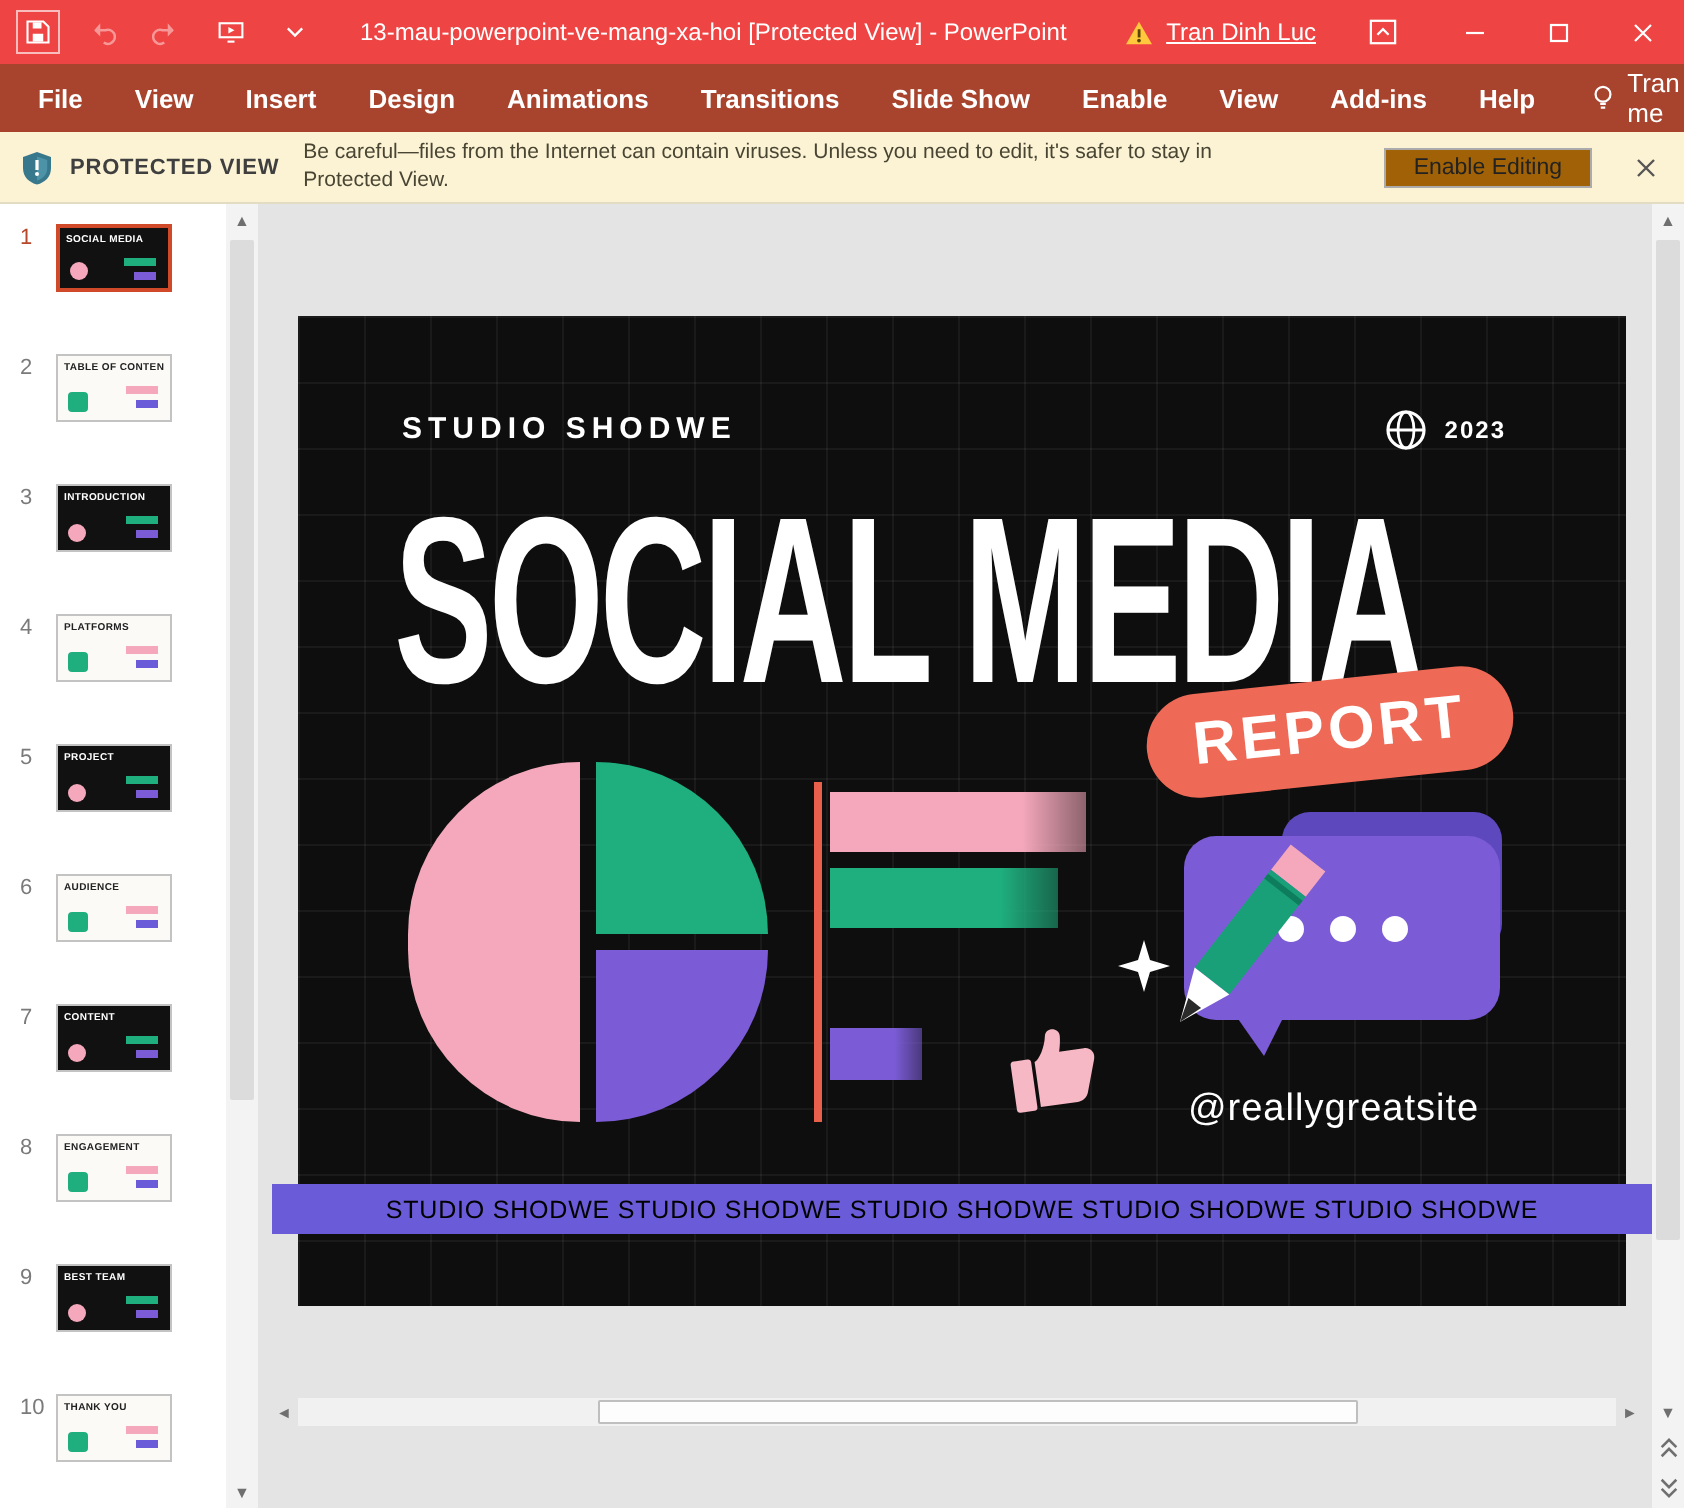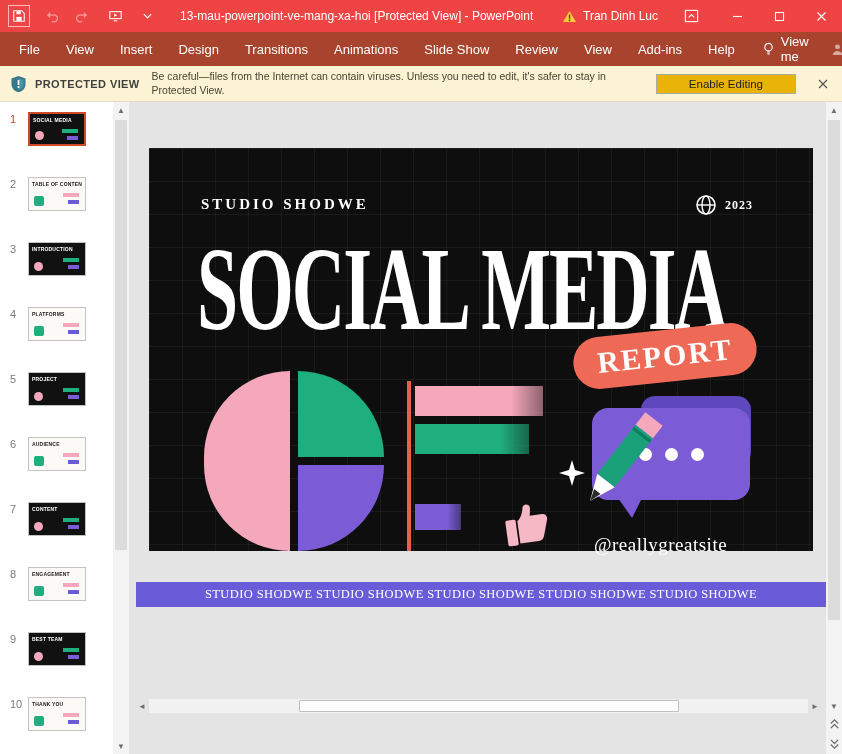--- a/index.html
+++ b/index.html
@@ -8,40 +8,40 @@
 
   
   .titlebar { height:32px; background:#ef4444; display:flex; align-items:center;
     color:#fff; font-size:12px; position:relative; }
   .qat { display:flex; align-items:center; gap:10px; padding-left:8px; }
   .qat-btn { width:22px; height:22px; display:flex; align-items:center; justify-content:center; cursor:default; }
   .qat-btn.boxed { border:1px solid rgba(255,255,255,.65); }
   .dim { opacity:.45; }
   .tb-title { position:absolute; left:180px; top:0; height:32px; display:flex; align-items:center;
     white-space:nowrap; font-size:12px; color:#fff; }
-  .tb-right { position:absolute; right:0; top:0; height:32px; display:flex; align-items:center; }
+  .tb-right { position:absolute; right:0; top:0; height:32px; display:flex; align-items:center;text-decoration:underline; }
   .user-chip { display:flex; align-items:center; gap:6px; font-size:12px; margin-right:18px; }
   .winbtn { width:42px; height:32px; display:flex; align-items:center; justify-content:center; }
   .ribbon-opts { width:30px; height:32px; display:flex; align-items:center; justify-content:center; margin-right:10px; }
 
   
   .tabs-row { height:34px; background:#A8432E; display:flex; align-items:center;
     color:#fff; font-size:13px; padding-left:6px; }
-  .rtabs { display:flex; align-items:flex-end; }
+  .rtabs { display:flex; align-items:flex-end;font-weight:bold; }
   .rtab { padding:8px 13px; cursor:default; white-space:nowrap; }
   .tellme { display:flex; align-items:center; gap:6px; padding:8px 10px; margin-left:4px; }
   .share { display:flex; align-items:center; gap:6px; padding:8px 12px; margin-left:auto; margin-right:6px; opacity:.55; }
 
   
   .pv-bar { height:36px; background:#FCF3D5; border-bottom:1px solid #E2DCC5;
     display:flex; align-items:center; padding-left:10px; }
   .pv-label { font-size:11px; font-weight:bold; color:#3F3F3F; letter-spacing:.4px; margin:0 12px 0 8px; white-space:nowrap; }
   .pv-msg { font-size:10.5px; color:#494533; line-height:1.3; width:470px; }
-  .pv-btn { margin-left:auto; margin-right:14px; background:#eab308; border:1px solid #ABABAB;
-    font-size:11.5px; color:#222; padding:3px 32px; cursor:default; white-space:nowrap; }
+  .pv-btn { margin-left:auto; margin-right:14px; background:#a16207; border:1px solid #ABABAB;
+    font-size:11.5px; color:#222; padding:3px 14px; cursor:default; white-space:nowrap; }
   .pv-close { width:26px; height:26px; margin-right:6px; display:flex; align-items:center; justify-content:center; color:#555; }
 
   
   .workspace { position:absolute; top:102px; left:0; right:0; bottom:0; display:flex; }
 
   
   .thumb-panel { width:113px; background:#fff; padding-top:10px; overflow:hidden; }
   .thumb-item { display:flex; margin:0 0 31px 0; height:34px; cursor:default; }
   .thumb-num { width:28px; font-size:11px; color:#7A7A7A; padding:1px 0 0 10px; }
   .thumb-item.sel .thumb-num { color:#B7472A; }
@@ -62,25 +62,25 @@
   
   .scroll-col { width:16px; background:#F3F3F3; display:flex; flex-direction:column; }
   .scroll-btn { height:16px; display:flex; align-items:center; justify-content:center;
     color:#6F6F6F; font-size:8px; flex:0 0 auto; }
   .scroll-track { flex:1; position:relative; }
   .v-thumb { position:absolute; left:2px; right:2px; background:#DCDCDC; border-radius:1px; }
   .nav-btn { height:20px; display:flex; align-items:center; justify-content:center; flex:0 0 auto; }
 
   
   .canvas { flex:1; position:relative; background:#E4E4E4; }
-  .slide { position:absolute; left:20px; top:46px; width:664px; height:403px; background:#0E0E0E;
+  .slide { position:absolute; left:20px; top:56px; width:664px; height:495px; background:#0E0E0E;
     background-image:
       linear-gradient(rgba(255,255,255,.05) 1px, transparent 1px),
       linear-gradient(90deg, rgba(255,255,255,.05) 1px, transparent 1px);
-    background-size:33px 33px; color:#fff;font-family:Liberation Serif, serif; }
+    background-size:33px 33px; color:#fff; }
   .sl-brand { position:absolute; left:52px; top:48px; font-size:15px; font-weight:bold; letter-spacing:3px; }
   .sl-year { position:absolute; right:60px; top:46px; display:flex; align-items:center; gap:8px;
     font-size:12px; font-weight:bold; letter-spacing:1px; }
   .sl-title { position:absolute; left:48px; top:74px; font-size:74px; font-weight:bold;
     letter-spacing:-2px; white-space:nowrap; transform:scale(1,1.6); transform-origin:left top; }
   .sl-badge { position:absolute; left:424px; top:182px; width:184px; height:52px; background:#EE6A56;
     border-radius:28px; transform:rotate(-6deg); display:flex; align-items:center; justify-content:center;
     font-size:30px; font-weight:bold; letter-spacing:2px; color:#fff; }
 
   
@@ -107,21 +107,21 @@
     border-left:14px solid transparent; border-right:10px solid transparent; border-top:20px solid #7B5CD6; }
   .bubble .dot { width:13px; height:13px; border-radius:50%; background:#fff; }
 
   .pencil { position:absolute; left:418px; top:252px; }
   .sparkle { position:absolute; left:410px; top:312px; }
   .thumbup { position:absolute; left:348px; top:344px; }
   .sl-handle { position:absolute; left:445px; top:386px; font-size:19px; letter-spacing:.5px; }
 
   .banner { position:absolute; left:-13px; top:434px; width:690px; height:25px; background:#6A5BD8;
     display:flex; align-items:center; justify-content:center; font-size:12.5px; letter-spacing:.4px;
-    color:#ffffff; white-space:nowrap; }
+    color:#000000; white-space:nowrap; }
 
   
   .hscroll { position:absolute; left:6px; right:4px; bottom:41px; height:14px; display:flex; align-items:center; }
   .h-btn { width:14px; height:14px; display:flex; align-items:center; justify-content:center;
     color:#6F6F6F; font-size:8px; flex:0 0 auto; }
   .h-track { flex:1; height:14px; position:relative; background:#F1F1F1; }
   .h-thumb { position:absolute; left:150px; width:380px; top:1px; height:12px; background:#FDFDFD;
     border:1px solid #BFBFBF; border-radius:1px; }
 
   svg { display:block; }
@@ -218,36 +218,36 @@
     </div>
   </div>
 </div>
 
 <div class="tabs-row">
   <div class="rtabs">
       <div class="rtab">File</div>
       <div class="rtab">View</div>
       <div class="rtab">Insert</div>
       <div class="rtab">Design</div>
+      <div class="rtab">Animations</div>
       <div class="rtab">Transitions</div>
-      <div class="rtab">Animations</div>
       <div class="rtab">Slide Show</div>
-      <div class="rtab">Review</div>
+      <div class="rtab">Enable</div>
       <div class="rtab">View</div>
       <div class="rtab">Add-ins</div>
       <div class="rtab">Help</div>
     </div>
   <div class="tellme">
     <span>
       <svg width="13" height="14" viewBox="0 0 14 15">
           <circle cx="7" cy="5.5" r="4" fill="none" stroke="#fff" stroke-width="1.2"></circle>
           <path d="M5.5 10.7h3M5.8 12.7h2.4" stroke="#fff" stroke-width="1.2"></path>
         </svg>
     </span>
-    <span>View me</span>
+    <span>Tran me</span>
   </div>
   <div class="share">
     <span>
       <svg width="13" height="13" viewBox="0 0 14 14">
           <circle cx="7" cy="4.2" r="2.6" fill="#fff"></circle>
           <path d="M1.8 13c.5-3 2.6-4.4 5.2-4.4S11.7 10 12.2 13z" fill="#fff"></path>
         </svg>
     </span>
 
   </div>

